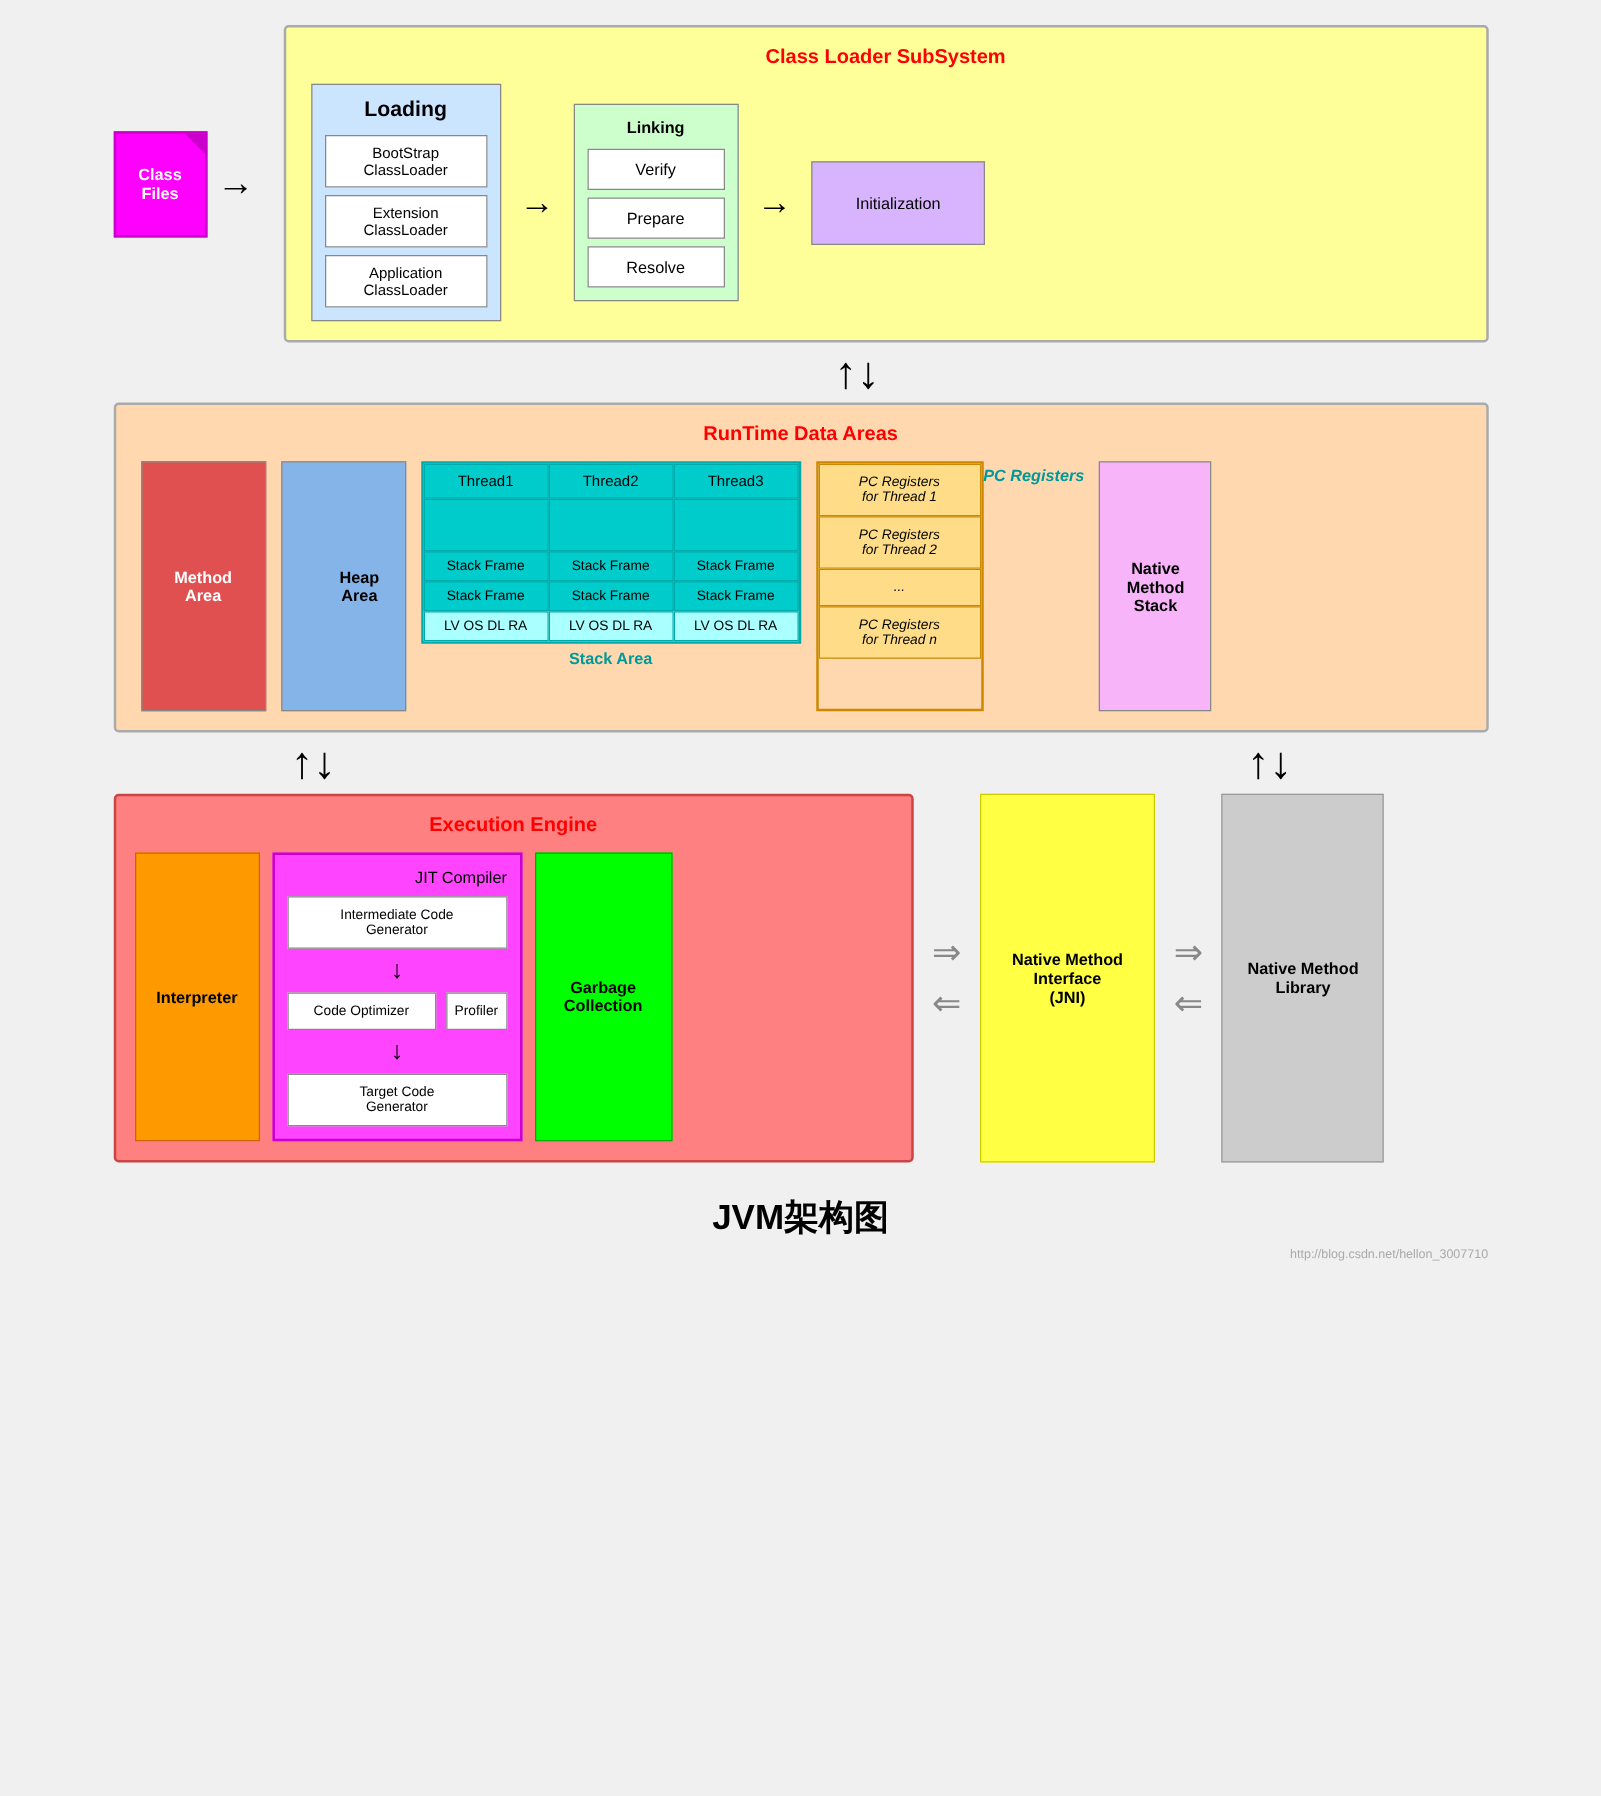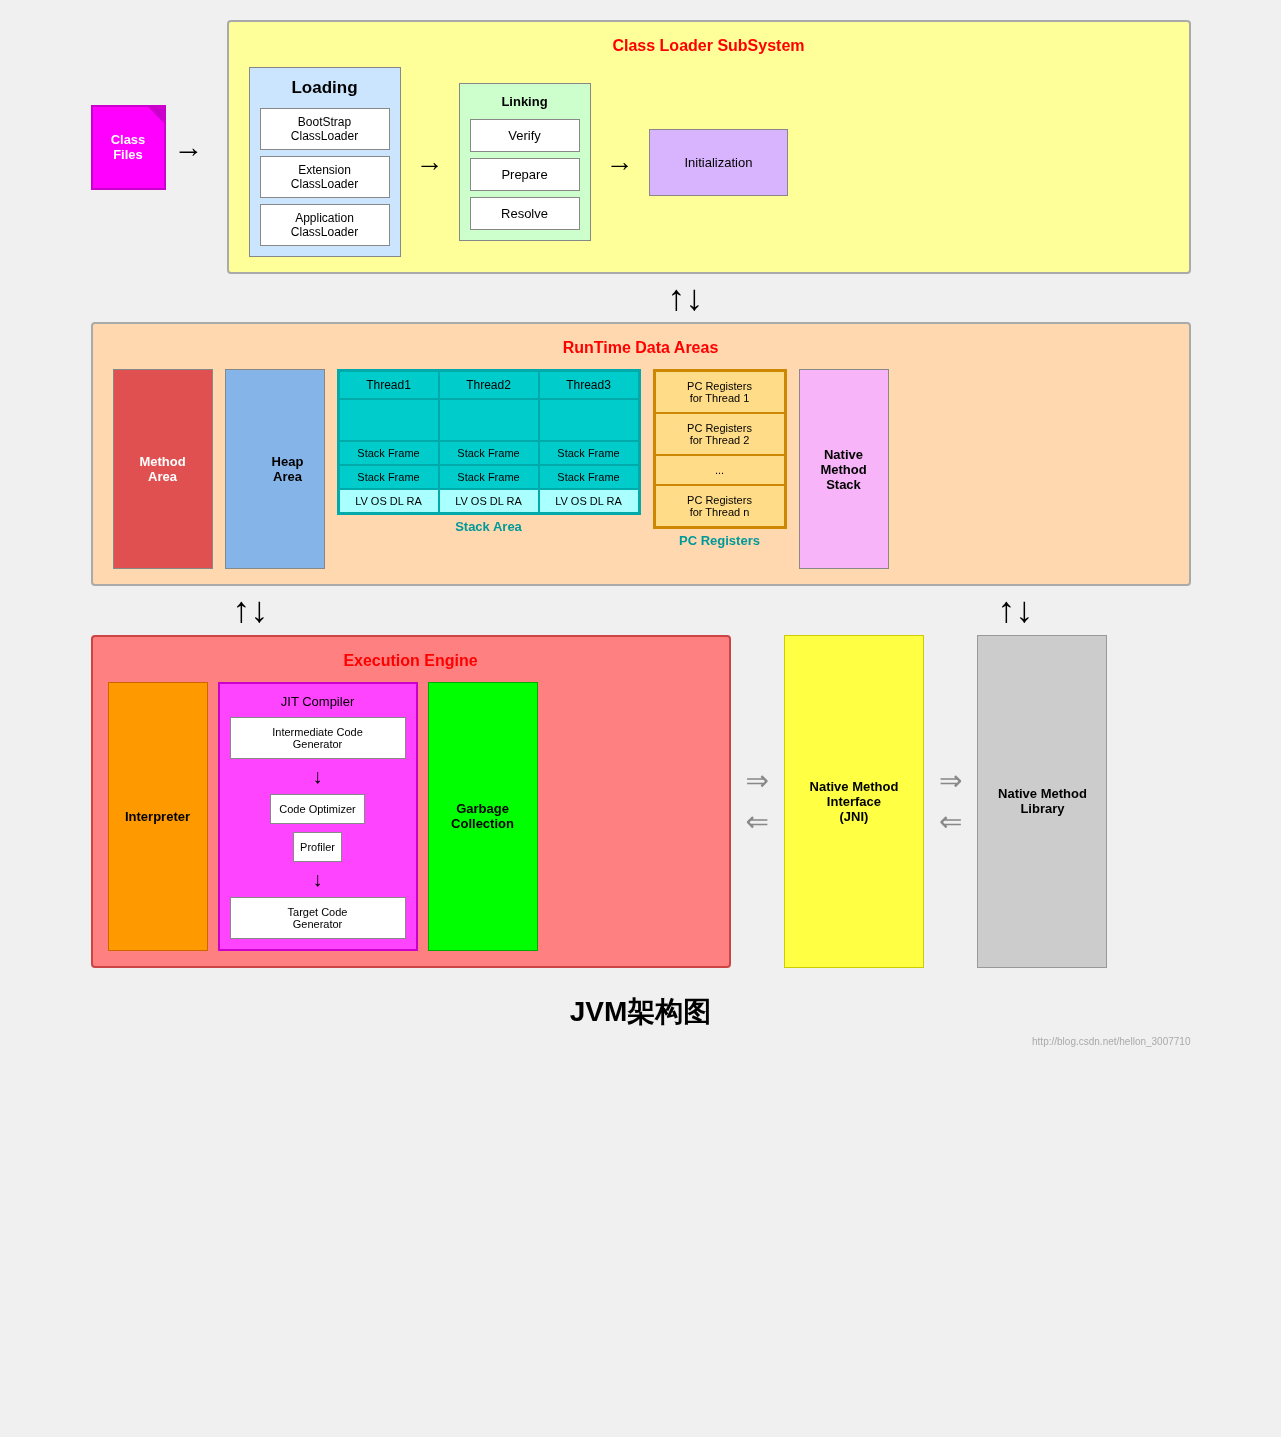--- a/index.html
+++ b/index.html
@@ -117,21 +117,21 @@
           <div style="background:#00cccc;border:1px solid #00aaaa;padding:5px 4px;text-align:center;font-size:11px;"><span>Stack Frame</span></div>
           <div style="background:#00cccc;border:1px solid #00aaaa;padding:5px 4px;text-align:center;font-size:11px;"><span>Stack Frame</span></div>
 
           <div style="background:#aaffff;border:1px solid #00aaaa;padding:5px 4px;text-align:center;font-size:11px;"><span>LV OS DL RA</span></div>
           <div style="background:#aaffff;border:1px solid #00aaaa;padding:5px 4px;text-align:center;font-size:11px;"><span>LV OS DL RA</span></div>
           <div style="background:#aaffff;border:1px solid #00aaaa;padding:5px 4px;text-align:center;font-size:11px;"><span>LV OS DL RA</span></div>
         </div>
         <div style="text-align:center;font-weight:bold;color:#009999;margin-top:4px;font-size:13px;">Stack Area</div>
       </div>
 
-      <div style="display:flex;flex-direction:column;flex-shrink:0;">
+      <div style="display:flex;flex-direction:row;flex-shrink:0;font-style:italic;">
         <div style="border:2px solid #cc8800;">
           <div style="background:#ffdd88;border:1px solid #cc8800;padding:8px 8px;text-align:center;font-size:11px;min-width:130px;"><span style="white-space:pre-line;">PC Registers
 for Thread 1</span></div>
           <div style="background:#ffdd88;border:1px solid #cc8800;padding:8px 8px;text-align:center;font-size:11px;"><span style="white-space:pre-line;">PC Registers
 for Thread 2</span></div>
           <div style="background:#ffdd88;border:1px solid #cc8800;padding:8px 8px;text-align:center;font-size:11px;"><span style="white-space:pre-line;">...</span></div>
           <div style="background:#ffdd88;border:1px solid #cc8800;padding:8px 8px;text-align:center;font-size:11px;"><span style="white-space:pre-line;">PC Registers
 for Thread n</span></div>
         </div>
         <div style="text-align:center;font-weight:bold;color:#009999;margin-top:4px;font-size:13px;">PC Registers</div>
@@ -163,27 +163,27 @@
 
     <div style="background:#ff8080;border:2px solid #cc4444;border-radius:4px;padding:15px;flex:0 0 640px;">
       <div style="color:red;font-weight:bold;font-size:16px;text-align:center;margin-bottom:12px;">Execution Engine</div>
       <div style="display:flex;gap:10px;align-items:stretch;">
 
         <div style="background:#ff9900;border:1px solid #cc6600;width:100px;display:flex;align-items:center;justify-content:center;text-align:center;font-size:13px;font-weight:bold;padding:10px;flex-shrink:0;">
           <span>Interpreter</span>
         </div>
 
         <div style="background:#ff44ff;border:2px solid #cc00cc;padding:10px;display:flex;flex-direction:column;gap:6px;flex-shrink:0;min-width:200px;">
-          <div style="text-align:center;font-size:13px;margin-bottom:2px;">JIT Compiler</div>
+          <div style="text-align:right;font-size:13px;margin-bottom:2px;">JIT Compiler</div>
           <div style="background:white;border:1px solid #888;padding:8px;text-align:center;font-size:11px;">
             <span style="white-space:pre-line;">Intermediate Code
 Generator</span>
           </div>
           <div style="text-align:center;font-size:20px;font-weight:900;">↓</div>
-          <div style="display:flex;gap:8px;align-items:center;flex-direction:column;">
+          <div style="display:flex;gap:8px;align-items:center;">
             <div style="background:white;border:1px solid #888;padding:8px;text-align:center;font-size:11px;flex:1;">
               <span>Code Optimizer</span>
             </div>
             <div style="background:white;border:1px solid #888;padding:8px 6px;text-align:center;font-size:11px;flex-shrink:0;">
               <span>Profiler</span>
             </div>
           </div>
           <div style="text-align:center;font-size:20px;font-weight:900;">↓</div>
           <div style="background:white;border:1px solid #888;padding:8px;text-align:center;font-size:11px;">
             <span style="white-space:pre-line;">Target Code

